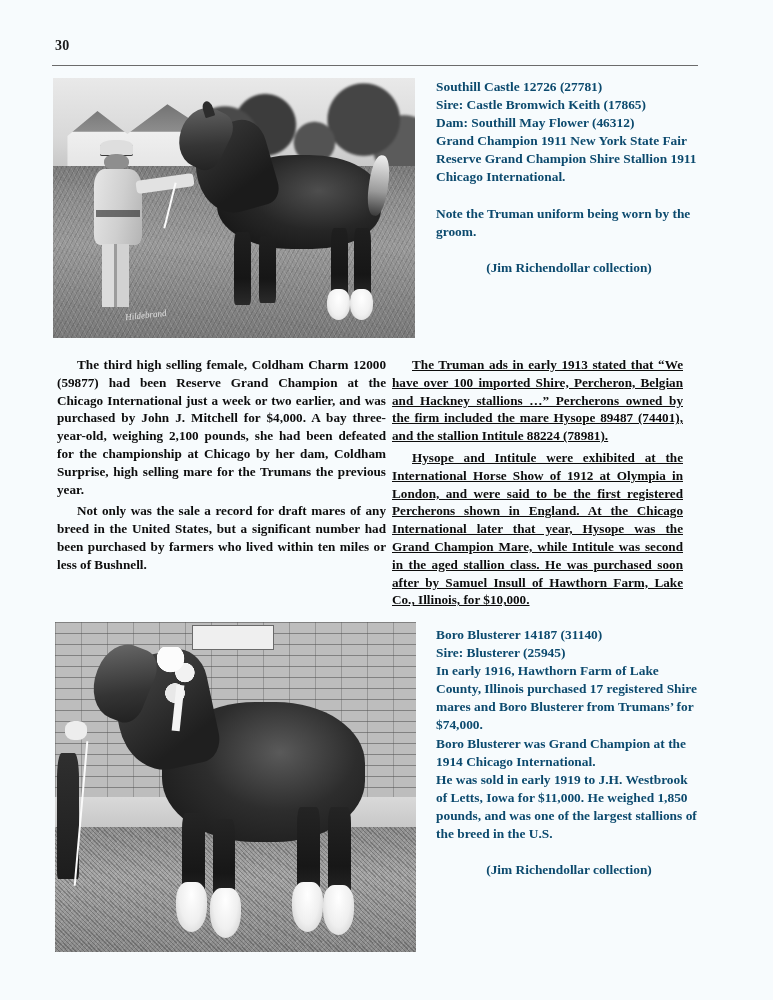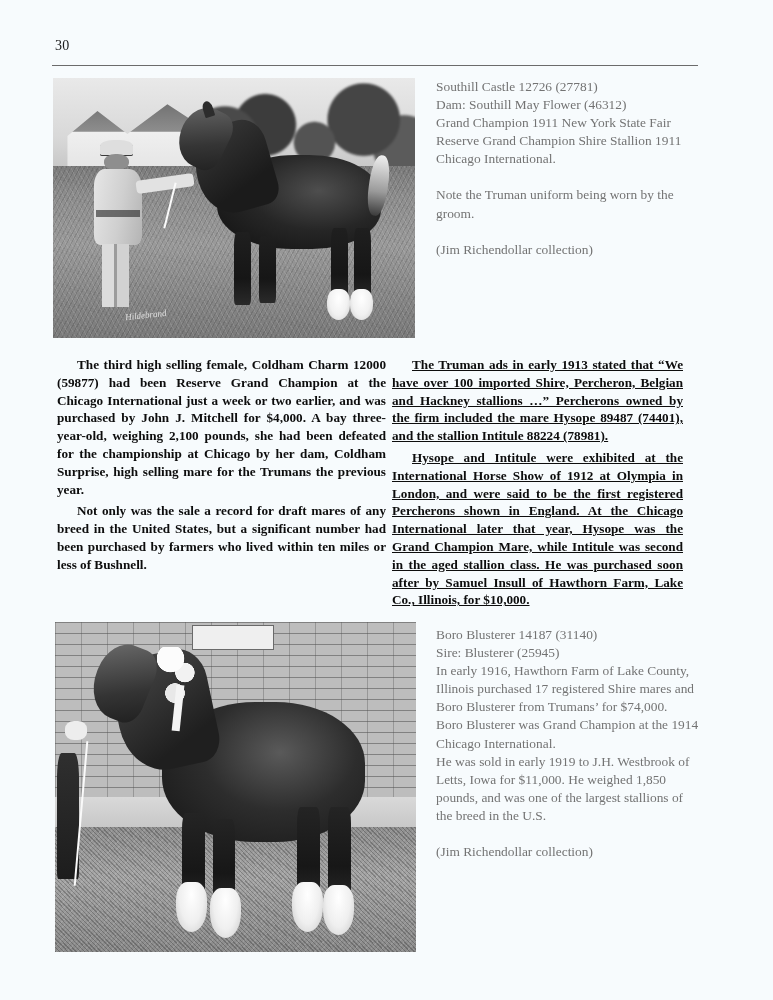--- a/index.html
+++ b/index.html
@@ -17,21 +17,21 @@
     font-family: "Liberation Serif", "DejaVu Serif", serif;
     color: #111111;
   }
 
   
   .folio {
     position: absolute;
     left: 55px;
     top: 38px;
     font-size: 14px;
-    font-weight: normal;
+    font-weight: bold;
     color: #1a1a1a;
     letter-spacing: 0.2px;
   }
   .header-rule {
     position: absolute;
     left: 52px;
     top: 65px;
     width: 646px;
     height: 1px;
     background: #6b6b6b;
@@ -289,40 +289,40 @@
   }
   .chest-feather.c1 { left: 29%; top: 84%; }
   .chest-feather.c2 { left: 41%; top: 86%; }
   .chest-feather.c3 { left: 70%; top: 84%; }
   .chest-feather.c4 { left: 81%; top: 85%; }
 
   
   .caption {
     position: absolute;
     font-family: "Liberation Serif", "DejaVu Serif", serif;
-    font-weight: normal;
+    font-weight: bold;
     font-size: 13.4px;
     line-height: 18.1px;
-    color: #737373;
+    color: #0c4a6e;
     text-align: left;
   }
   .caption-top {
     left: 436px;
     top: 78px;
     width: 266px;
   }
   .caption-bottom {
     left: 436px;
     top: 626px;
     width: 266px;
   }
   .caption p { margin: 0; }
   .caption .gap { height: 18px; }
   .credit {
-    text-align: left;
+    text-align: center;
     white-space: nowrap;
   }
 
   .body-col {
     position: absolute;
     font-family: "Liberation Serif", "DejaVu Serif", serif;
     font-weight: bold;
     font-size: 13.2px;
     line-height: 17.8px;
     color: #0d0d0d;
@@ -382,20 +382,21 @@
       <div class="leg l4"></div>
       <div class="feather f1"></div>
       <div class="feather f2"></div>
     </div>
 
     <div class="photo-caption-mark">Hildebrand</div>
   </div>
 
   <div class="caption caption-top">
     <p>Southill Castle 12726 (27781)</p>
+    <p>Sire: Castle Bromwich Keith (17865)</p>
     <p>Dam: Southill May Flower (46312)</p>
     <p>Grand Champion 1911 New York State Fair</p>
     <p>Reserve Grand Champion Shire Stallion 1911 Chicago International.</p>
     <div class="gap"></div>
     <p>Note the Truman uniform being worn by the groom.</p>
     <div class="gap"></div>
     <p class="credit">(Jim Richendollar collection)</p>
   </div>
 
   <div class="body-col body-left">

